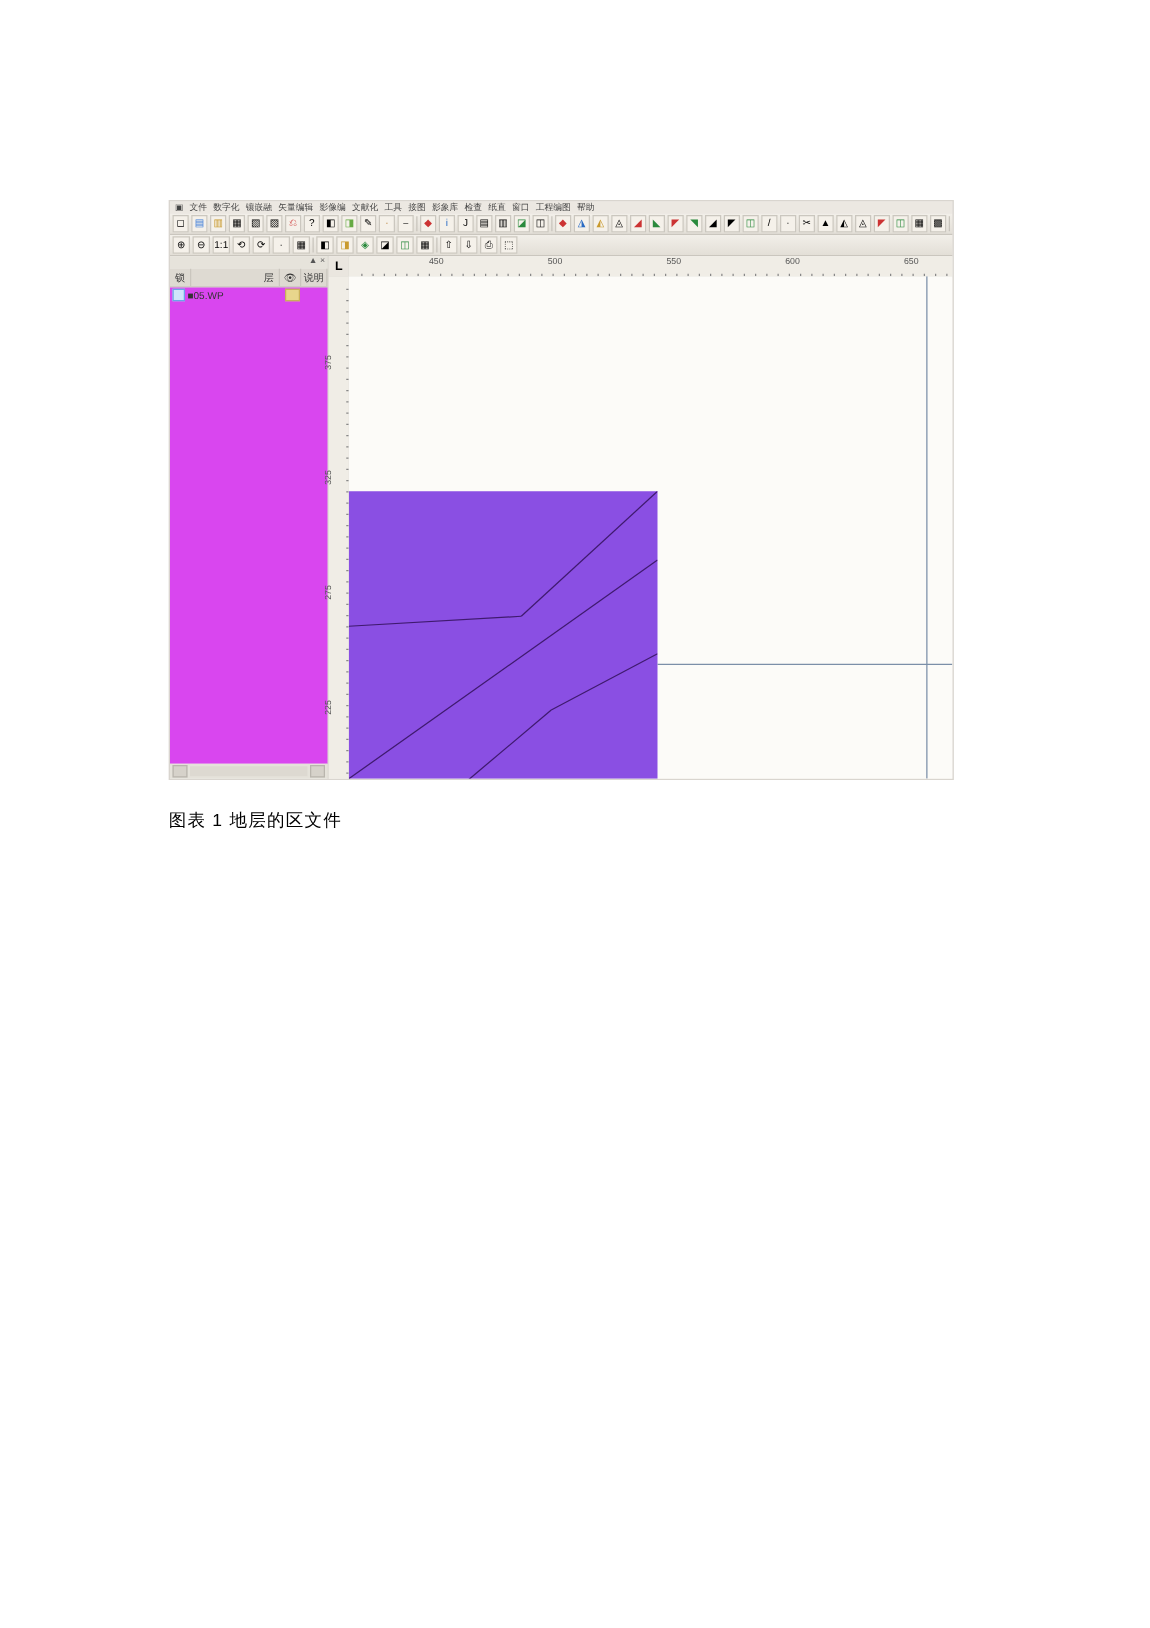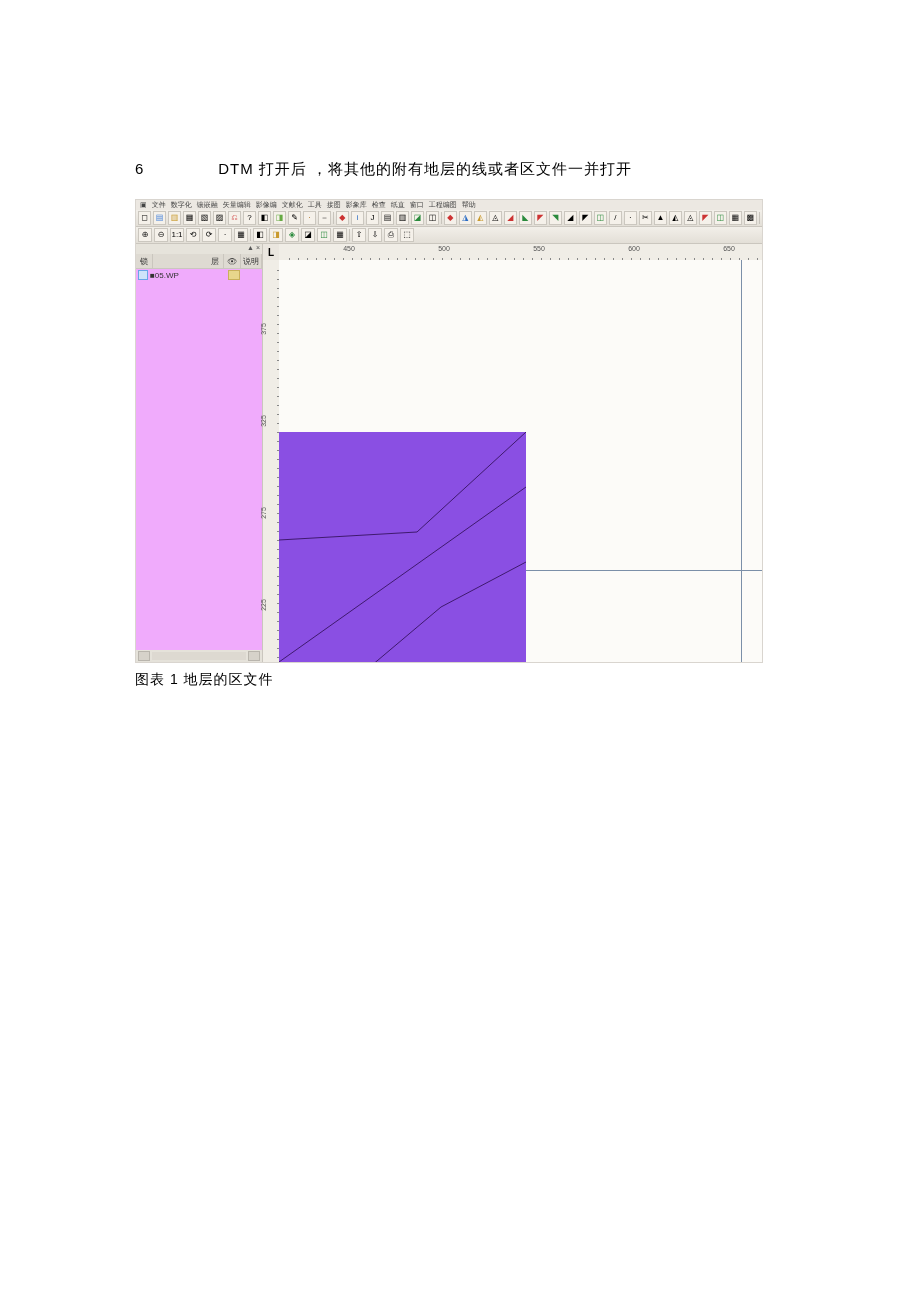--- a/index.html
+++ b/index.html
@@ -106,21 +106,21 @@
     justify-content: center;
     color: #333;
   }
   .col-lock { width: 16px; }
   .col-name { flex: 1; margin-top: 43px; }
   .col-ov { width: 16px; }
   .col-vi { width: 16px; }
   .col-desc { width: 20px; }
   .panel-body {
     flex: 1;
-    background: #f0abfc;
+    background: #d946ef;
     font-size: 8px;
     overflow: hidden;
   }
   .file-row {
     display: flex;
     height: 12px;
     align-items: center;
   }
   .file-sq {
     width: 8px; height: 8px;
@@ -236,33 +236,29 @@
     left: 462px;
     top: 0;
     bottom: 0;
     width: 1px;
     background: #7b8fa8;
   }
 
   .caption {
     font-size: 14px;
     color: #000;
-    margin-top: 8px;
+    margin-top: 24px;
     letter-spacing: 1px;
   }
 </style>
 </head>
 <body>
 
 <div class="page">
 
-  <div class="step-line">
-    <span class="step-number">6</span>
-    <span>DTM 打开后 ，将其他的附有地层的线或者区文件一并打开</span>
-  </div>
 
   <div class="screenshot">
 
     <div class="menubar">
       <span>▣</span>
       <span>文件</span>
       <span>数字化</span>
       <span>镶嵌融</span>
       <span>矢量编辑</span>
       <span>影像编</span>

